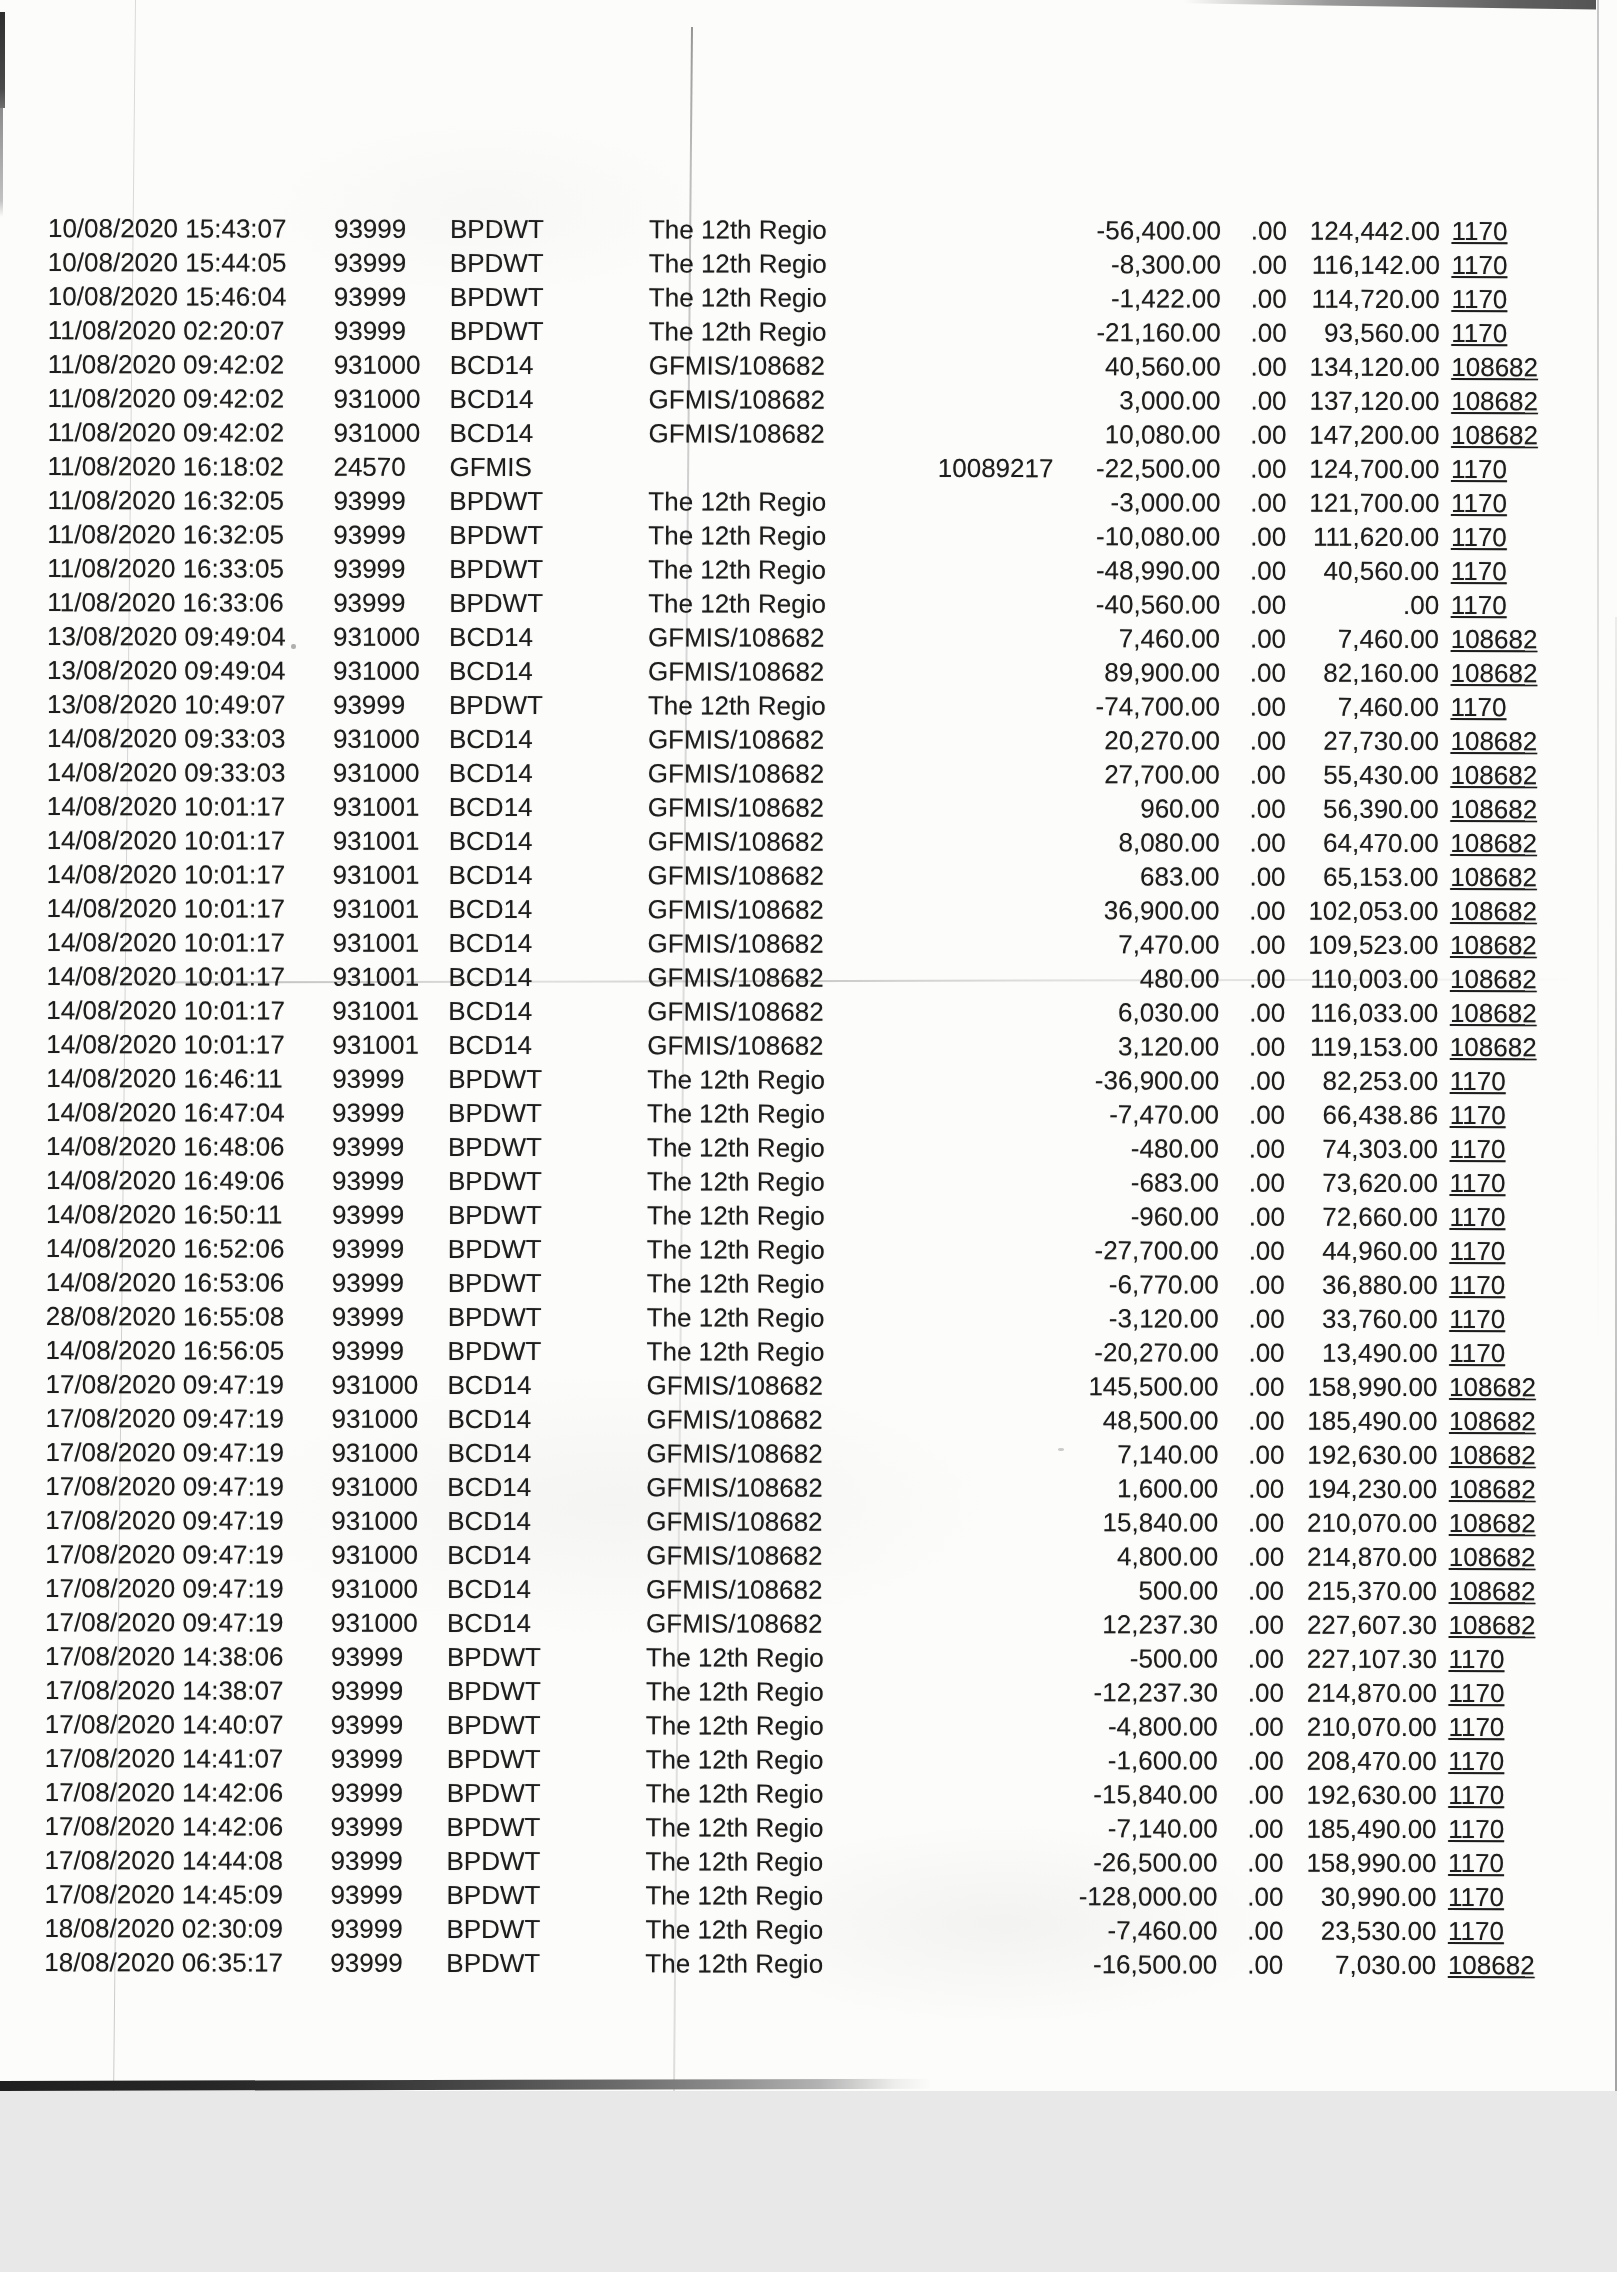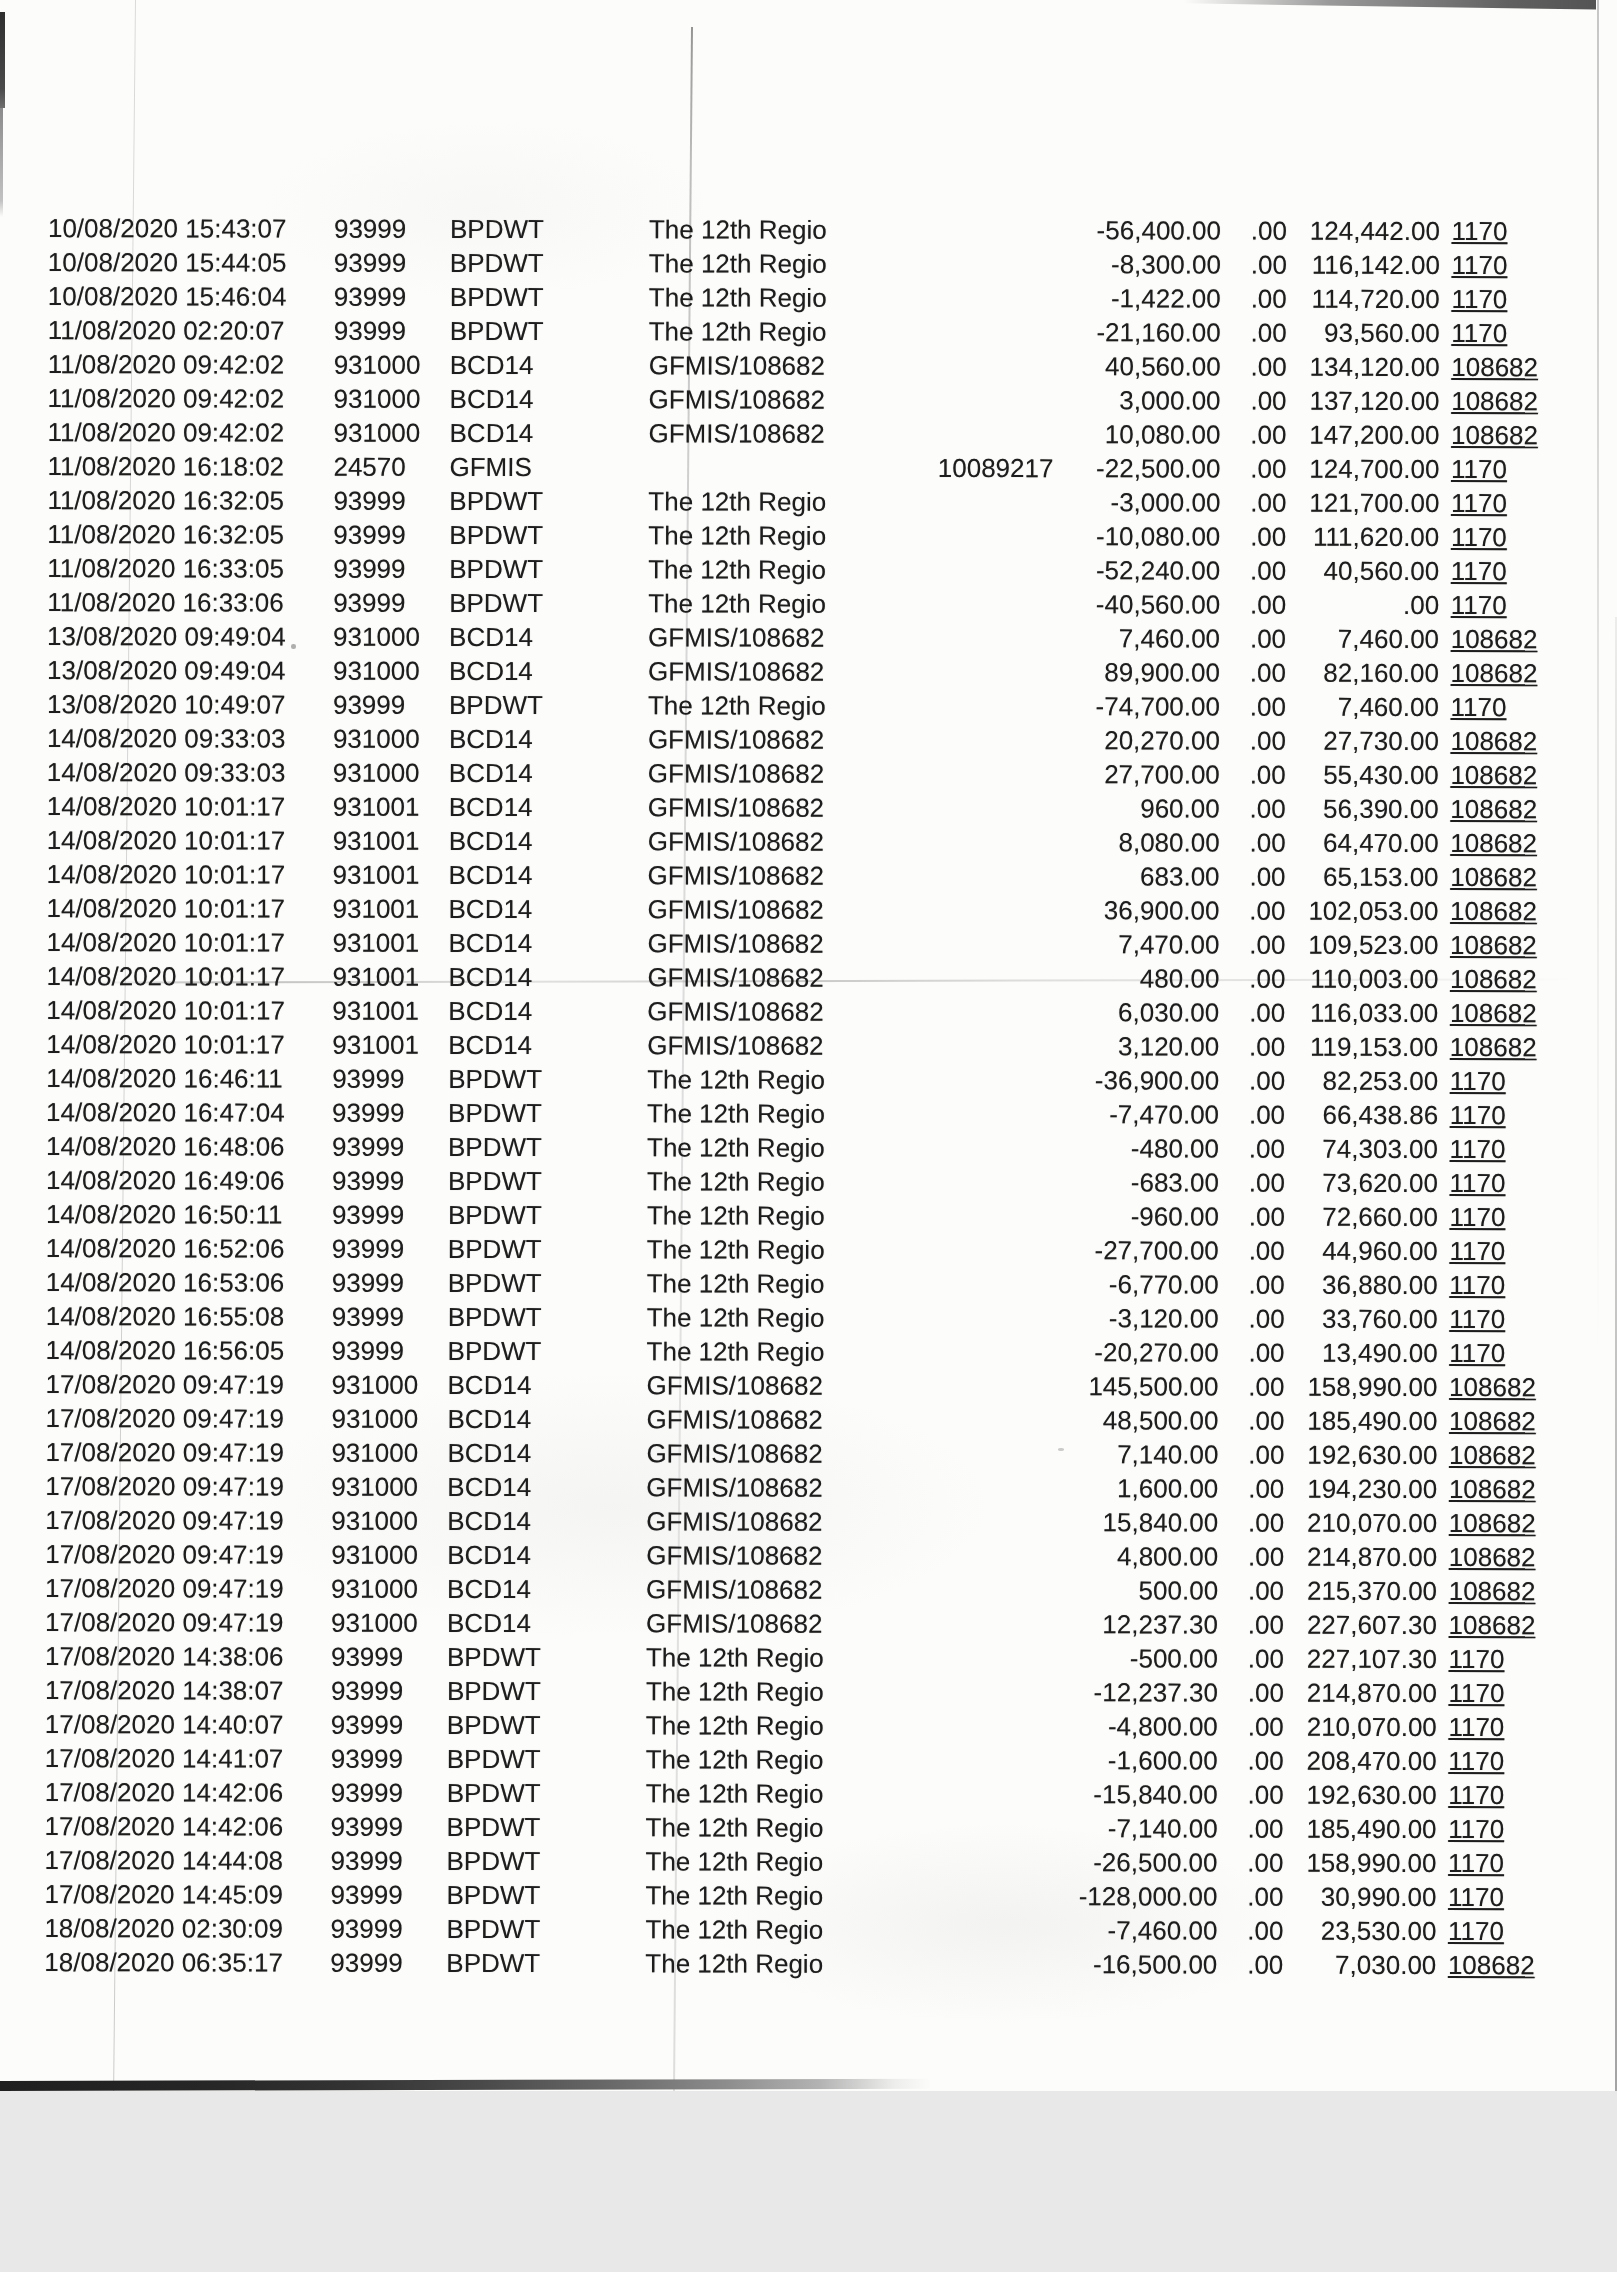--- a/index.html
+++ b/index.html
@@ -222,21 +222,21 @@
       <span class="c bal">111,620.00</span>
       <span class="c tag">1170</span>
     </div>
 
     <div class="row">
       <span class="c date">11/08/2020 16:33:05</span>
       <span class="c code">93999</span>
       <span class="c chan">BPDWT</span>
       <span class="c desc">The 12th Regio</span>
       <span class="c ref"></span>
-      <span class="c amt">-52,240.00</span>
+      <span class="c amt">-48,990.00</span>
       <span class="c fee">.00</span>
       <span class="c bal">40,560.00</span>
       <span class="c tag">1170</span>
     </div>
 
     <div class="row">
       <span class="c date">11/08/2020 16:33:06</span>
       <span class="c code">93999</span>
       <span class="c chan">BPDWT</span>
       <span class="c desc">The 12th Regio</span>
@@ -481,21 +481,21 @@
       <span class="c chan">BPDWT</span>
       <span class="c desc">The 12th Regio</span>
       <span class="c ref"></span>
       <span class="c amt">-6,770.00</span>
       <span class="c fee">.00</span>
       <span class="c bal">36,880.00</span>
       <span class="c tag">1170</span>
     </div>
 
     <div class="row">
-      <span class="c date">14/08/2020 16:55:08</span>
+      <span class="c date">28/08/2020 16:55:08</span>
       <span class="c code">93999</span>
       <span class="c chan">BPDWT</span>
       <span class="c desc">The 12th Regio</span>
       <span class="c ref"></span>
       <span class="c amt">-3,120.00</span>
       <span class="c fee">.00</span>
       <span class="c bal">33,760.00</span>
       <span class="c tag">1170</span>
     </div>
 

